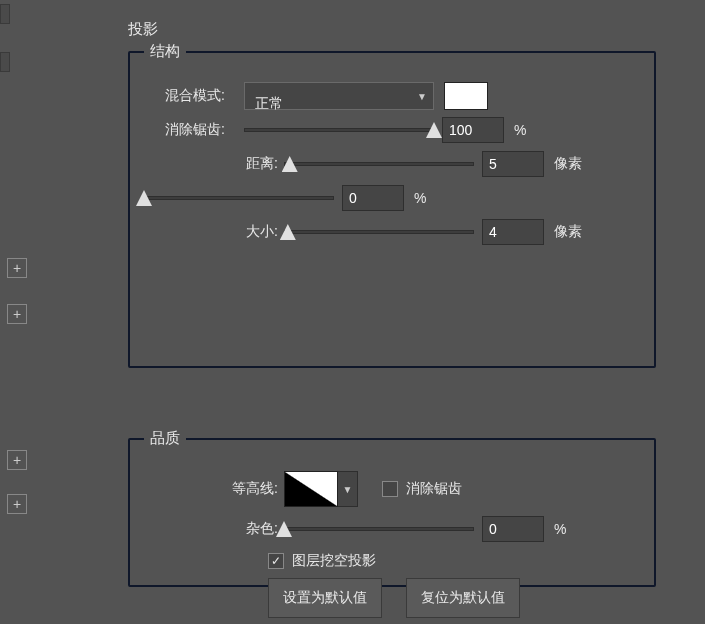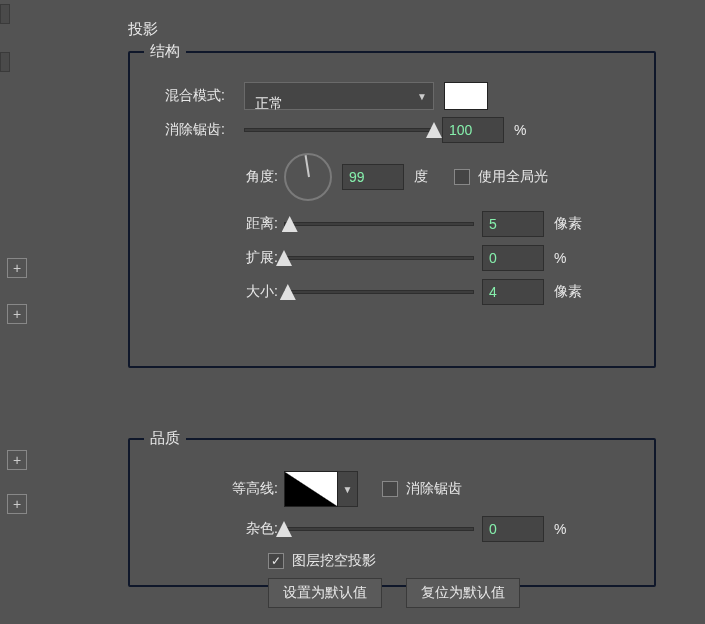--- a/index.html
+++ b/index.html
@@ -123,21 +123,21 @@
     transform: translate(-50%, -50%);
     width: 16px; height: 16px;
     background: #e0e0e0;
     clip-path: polygon(50% 0, 100% 100%, 0 100%);
   }
 
   .numbox {
     width: 62px; height: 26px;
     background: #454545;
     border: 1px solid #2e2e2e;
-    color: #86efac;
+    color: #ffffff;
     padding: 0 6px;
     font-size: 14px;
     font-family: inherit;
   }
   .unit { margin-left: 10px; width: 40px; }
 
   .angle-dial {
     width: 48px; height: 48px;
     border: 2px solid #7a7a7a;
     border-radius: 50%;
@@ -197,21 +197,21 @@
   .bottom-row {
     position: absolute;
     left: 68px;
     top: 540px;
     width: 528px;
   }
   .btn {
     background: #5a5a5a;
     border: 1px solid #3a3a3a;
     color: #e8e8e8;
-    height: 30px;
+    height: 40px;
     padding: 0 14px;
     font-size: 14px;
     cursor: pointer;
     font-family: inherit;
   }
   .btns { margin-top: 8px; margin-left: 140px; display: flex; gap: 24px; }
   .knock-row { margin-left: 140px; display:flex; align-items:center; }
 </style>
 </head>
 <body>
@@ -251,43 +251,32 @@
     <div class="row">
       <div class="label">消除锯齿:</div>
       <div class="slider" style="width:190px">
         <div class="track"></div>
         <div class="thumb" style="left:100%"></div>
       </div>
       <input class="numbox" style="margin-left: 8px;" value="100">
       <div class="unit">%</div>
     </div>
 
-    <div class="row" style="height:60px">
-      <div class="label2">角度:</div>
-      <div class="angle-dial">
-        <div class="hand" style="transform: rotate(171deg) translateY(0)"></div>
-      </div>
-      <input class="numbox" value="99" style="">
-      <div class="unit">度</div>
-      <div class="checkbox"></div>
-      <div class="cb-label">使用全局光</div>
-    </div>
 
     <div class="row">
       <div class="label2">距离:</div>
       <div class="slider" style="width:190px">
         <div class="track"></div>
         <div class="thumb" style="left:3%"></div>
       </div>
       <input class="numbox" style="margin-left: 8px;" value="5">
       <div class="unit">像素</div>
     </div>
 
     <div class="row">
-      <div class="label2">扩展:</div>
       <div class="slider" style="width:190px">
         <div class="track"></div>
         <div class="thumb" style="left:0%"></div>
       </div>
       <input class="numbox" style="margin-left: 8px;" value="0">
       <div class="unit">%</div>
     </div>
 
     <div class="row">
       <div class="label2">大小:</div>

